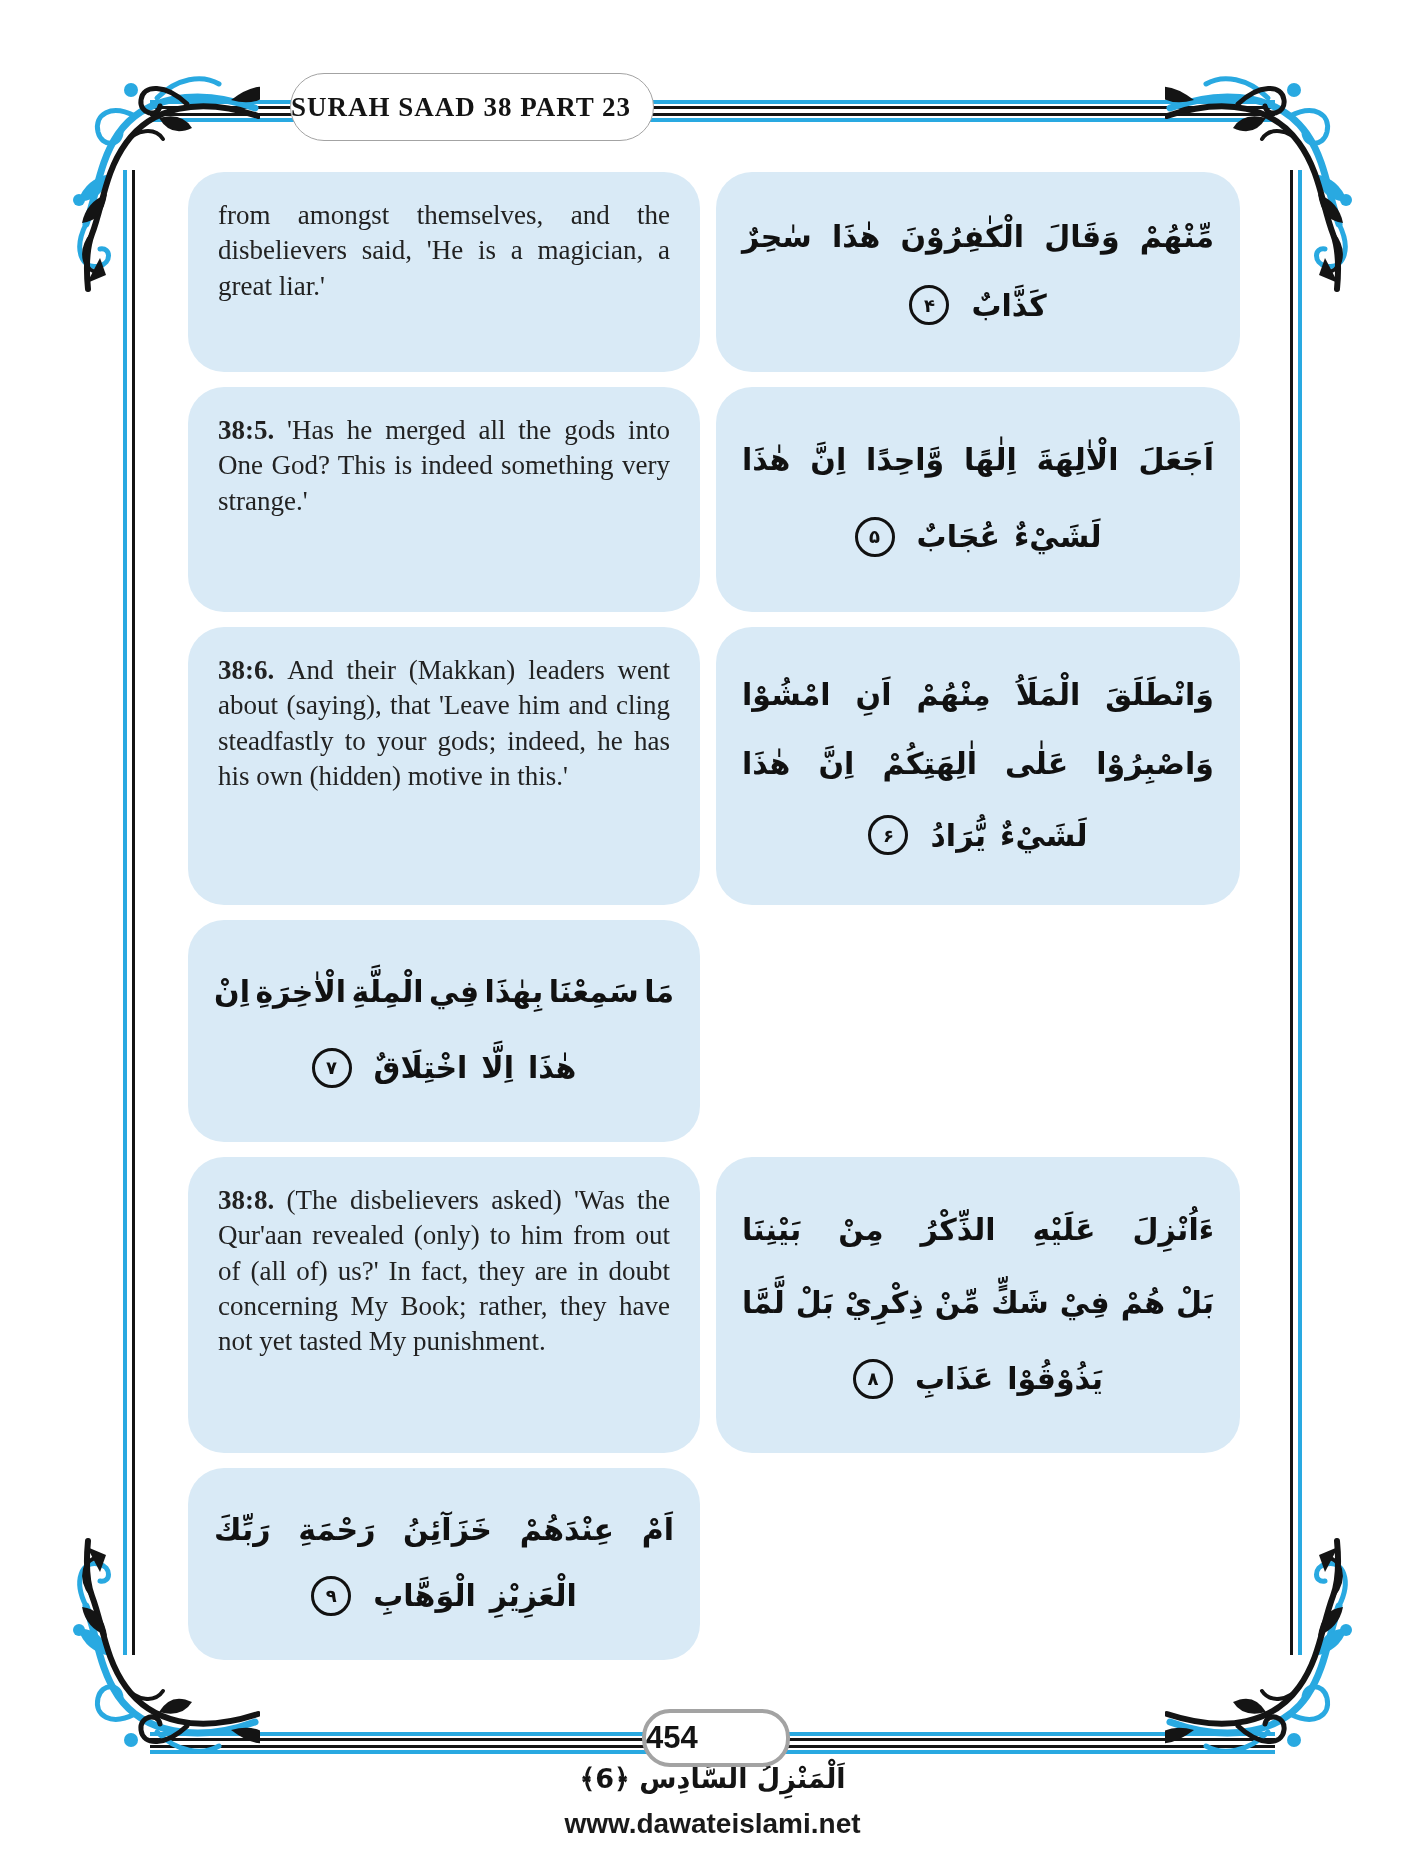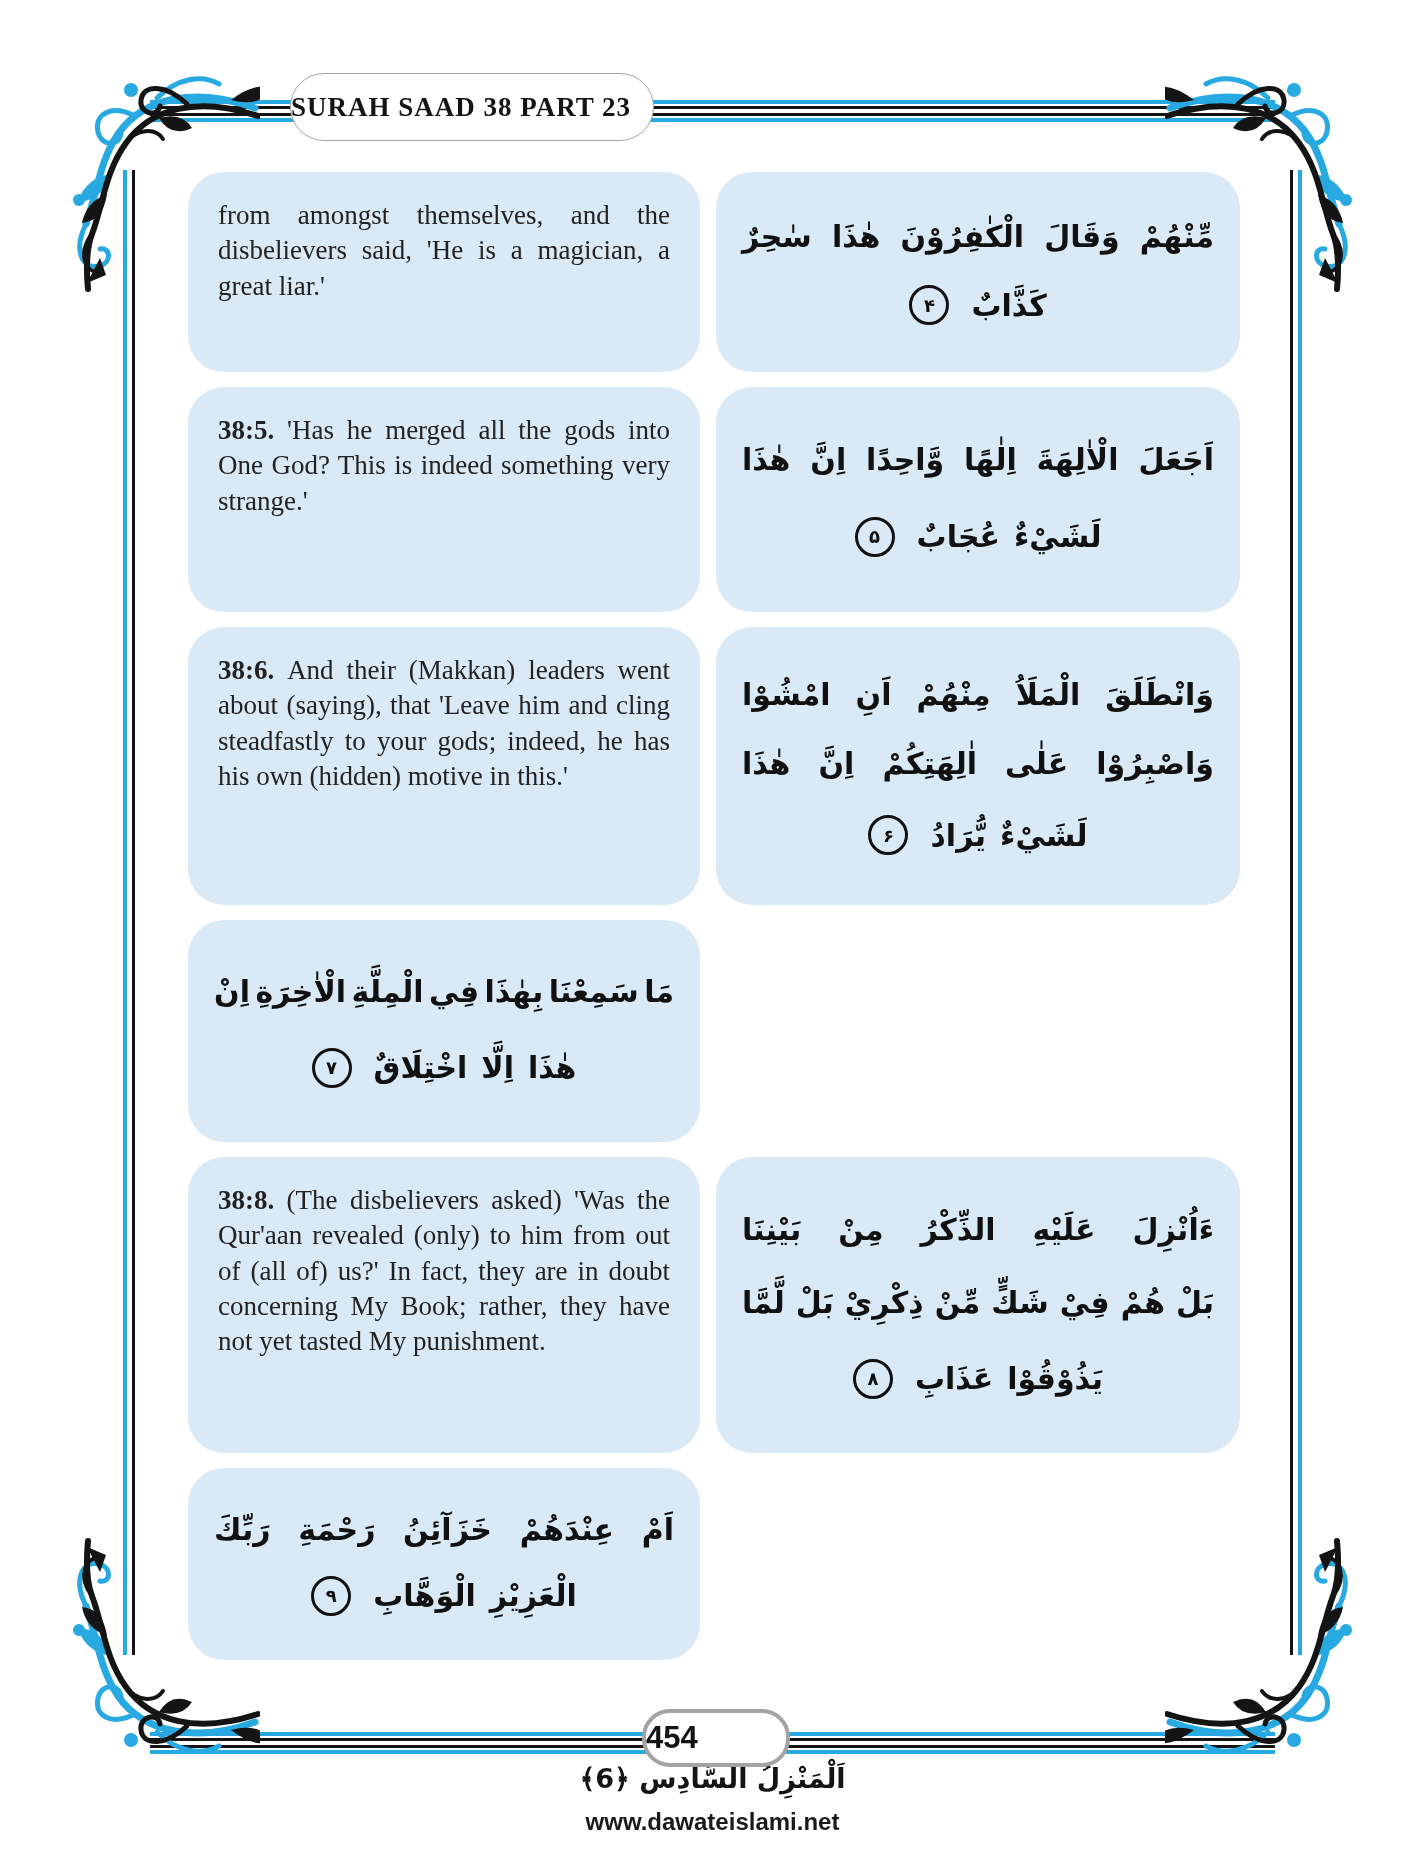--- a/index.html
+++ b/index.html
@@ -31,21 +31,21 @@
   .cap-left{left:290px;top:73px;width:362px;height:66px;}
   .cap-left span{font-weight:bold;font-size:27px;letter-spacing:1px;color:#141414;}
   .cap-right{left:768px;top:73px;width:372px;height:66px;}
   .cap-right span{font-family:"DejaVu Sans",sans-serif;font-weight:bold;font-size:31px;color:#141414;}
   .cap-page{left:642px;top:1709px;width:140px;height:50px;border-width:4px;border-radius:28px;}
   .cap-page span{font-family:"Liberation Sans",sans-serif;font-weight:bold;font-size:31px;color:#141414;}
 
   .manzil{position:absolute;left:0;right:0;top:1763px;text-align:center;
           font-family:"DejaVu Sans",sans-serif;font-weight:bold;font-size:27px;color:#141414;}
   .website{position:absolute;left:0;right:0;top:1808px;text-align:center;
-           font-family:"Liberation Sans",sans-serif;font-weight:bold;font-size:24px;color:#1a1a1a;}
+           font-family:"Liberation Sans",sans-serif;font-weight:bold;font-size:28px;color:#1a1a1a;}
 
   
   .content{position:absolute;left:188px;top:172px;width:1052px;}
   .verse-row{display:grid;grid-template-columns:512px 524px;column-gap:16px;margin-bottom:15px;border-radius:26px;}
   .verse-row:nth-child(1){min-height:200px;}
   .verse-row:nth-child(2){min-height:225px;}
   .verse-row:nth-child(3){min-height:278px;}
   .verse-row:nth-child(4){min-height:222px;}
   .verse-row:nth-child(5){min-height:296px;}
   .verse-row:nth-child(6){min-height:192px;}

